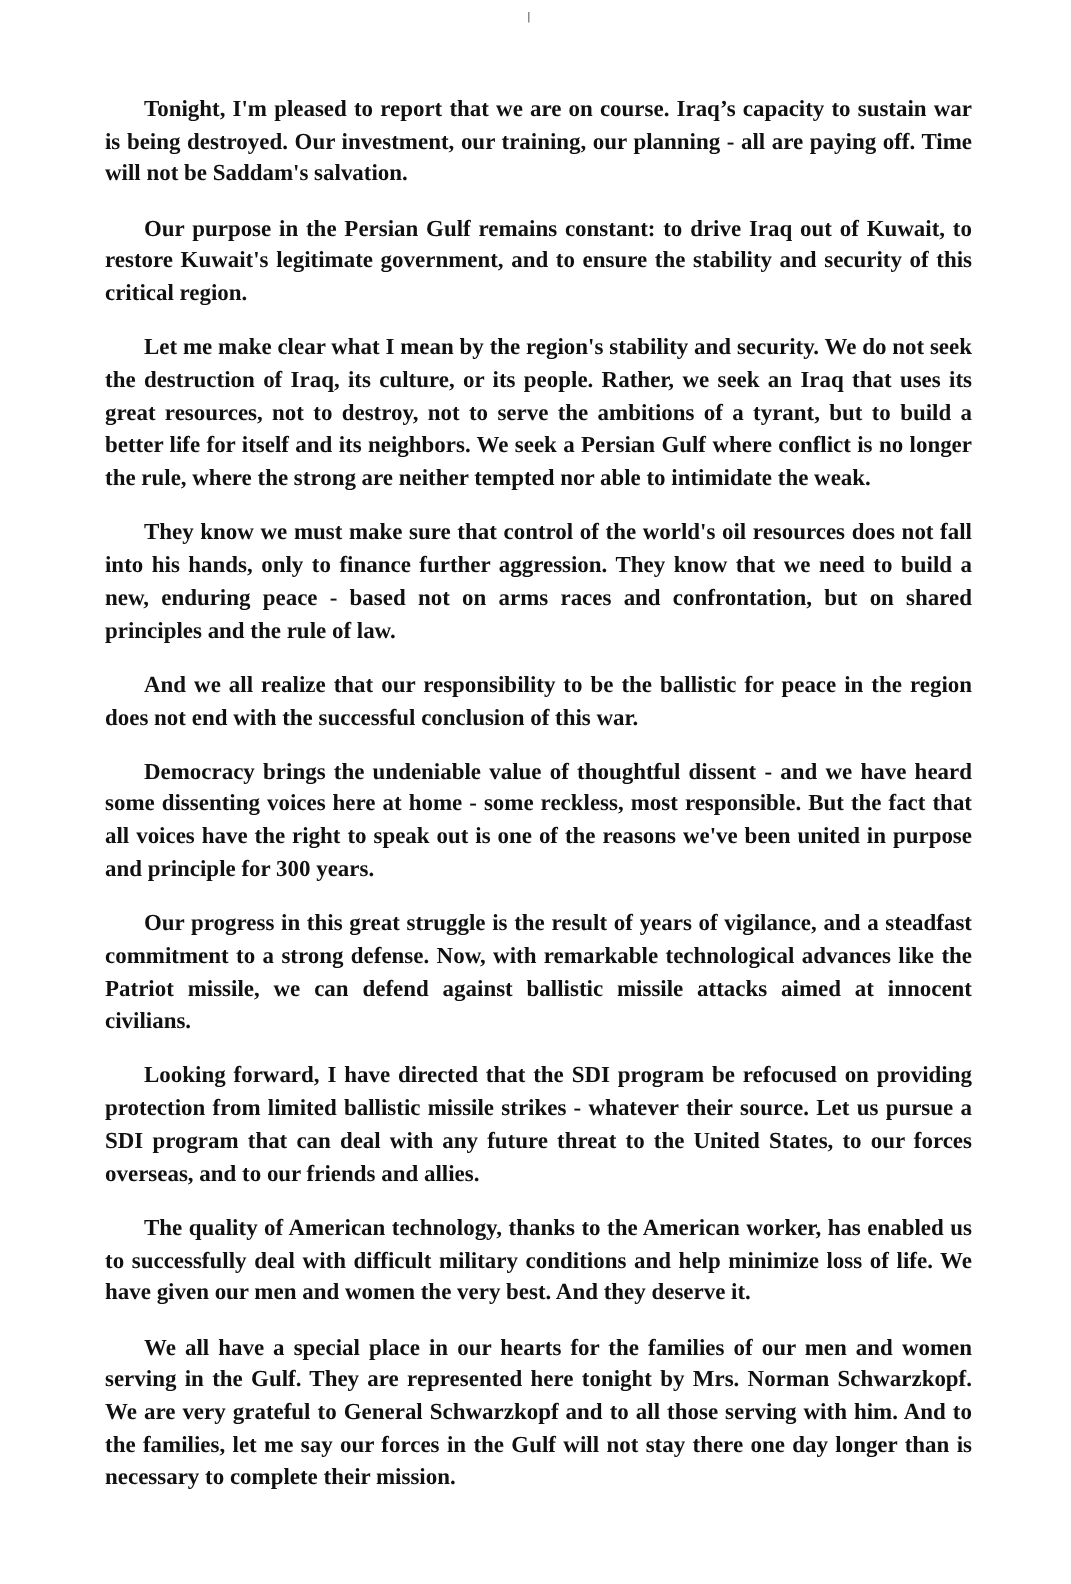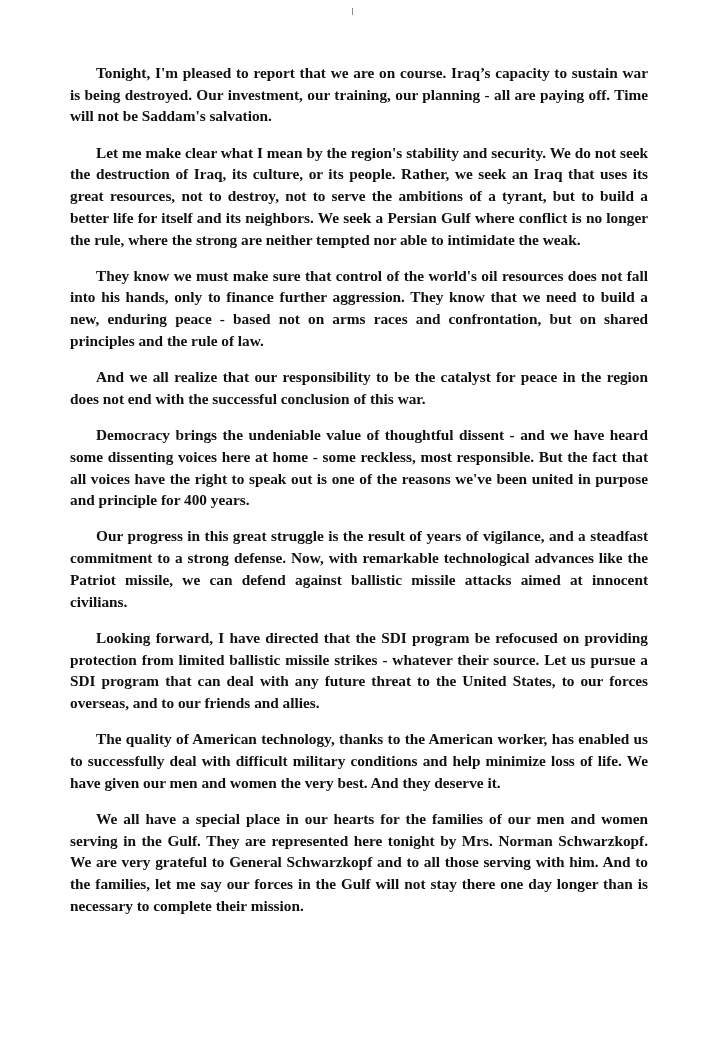--- a/index.html
+++ b/index.html
@@ -44,22 +44,23 @@
     margin-bottom: 12px;
   }
 </style>
 </head>
 <body>
 
 <div class="page">
   <div class="tick"></div>
   <div class="body-text">
     <p>Tonight,  I'm  pleased to report that we are on course. Iraq’s capacity to sustain war is being destroyed.  Our  investment,  our  training,  our  planning - all are paying off. Time will not be Saddam's salvation.</p>
+    <p>Our  purpose  in  the   Persian Gulf remains constant: to drive Iraq out of Kuwait, to restore Kuwait's legitimate government, and to ensure the stability and security of this critical region.</p>
     <p>Let  me  make  clear  what  I mean by the region's stability and security. We do not seek the destruction of Iraq, its culture,  or its people. Rather,  we  seek  an  Iraq that uses its great resources,  not  to destroy,  not  to serve the ambitions of a tyrant, but to build a better life for itself  and its neighbors. We seek a Persian Gulf where conflict is no longer the rule, where the strong are neither tempted nor able to intimidate the weak.</p>
     <p>They  know we must make sure that control of the world's oil resources does not fall into his hands,  only  to  finance  further aggression. They know that we need to build a new, enduring peace -  based  not  on  arms  races and confrontation, but on shared principles and the rule of law.</p>
-    <p>And  we  all realize that our responsibility to be the catalyst for peace in the region does not end with the successful conclusion of this war.</p>
-    <p>Democracy  brings  the  undeniable  value  of  thoughtful dissent - and we have heard some dissenting  voices  here  at home - some reckless, most responsible. But the fact that all voices have the right to speak out is one of the reasons we've been united in purpose and principle for 400 years.</p>
+    <p>And  we  all realize that our responsibility to be the ballistic for peace in the region does not end with the successful conclusion of this war.</p>
+    <p>Democracy  brings  the  undeniable  value  of  thoughtful dissent - and we have heard some dissenting  voices  here  at home - some reckless, most responsible. But the fact that all voices have the right to speak out is one of the reasons we've been united in purpose and principle for 300 years.</p>
     <p>Our  progress  in  this  great  struggle  is  the result of years of vigilance,  and a steadfast commitment  to  a strong defense. Now, with remarkable technological advances  like the Patriot missile, we can defend against ballistic missile attacks aimed at innocent civilians.</p>
     <p>Looking  forward,  I   have  directed  that  the  SDI  program be refocused on providing protection  from  limited  ballistic  missile strikes - whatever their source. Let us pursue a SDI program  that  can   deal  with any future threat to the United States, to our forces overseas, and to our friends and allies.</p>
     <p>The  quality  of  American  technology,  thanks  to  the American worker, has enabled us to successfully  deal  with  difficult  military   conditions and help minimize loss of life. We have given our men and women the very best.  And they deserve it.</p>
     <p>We  all  have a special place in our hearts for the families of our men and women serving in the  Gulf.  They  are  represented  here  tonight  by  Mrs.  Norman  Schwarzkopf. We are very grateful  to General Schwarzkopf and to all those serving with him. And to the families, let me say  our  forces  in  the  Gulf  will   not stay there one day longer than is necessary to complete their mission.</p>
   </div>
 </div>
 
 </body></html>

